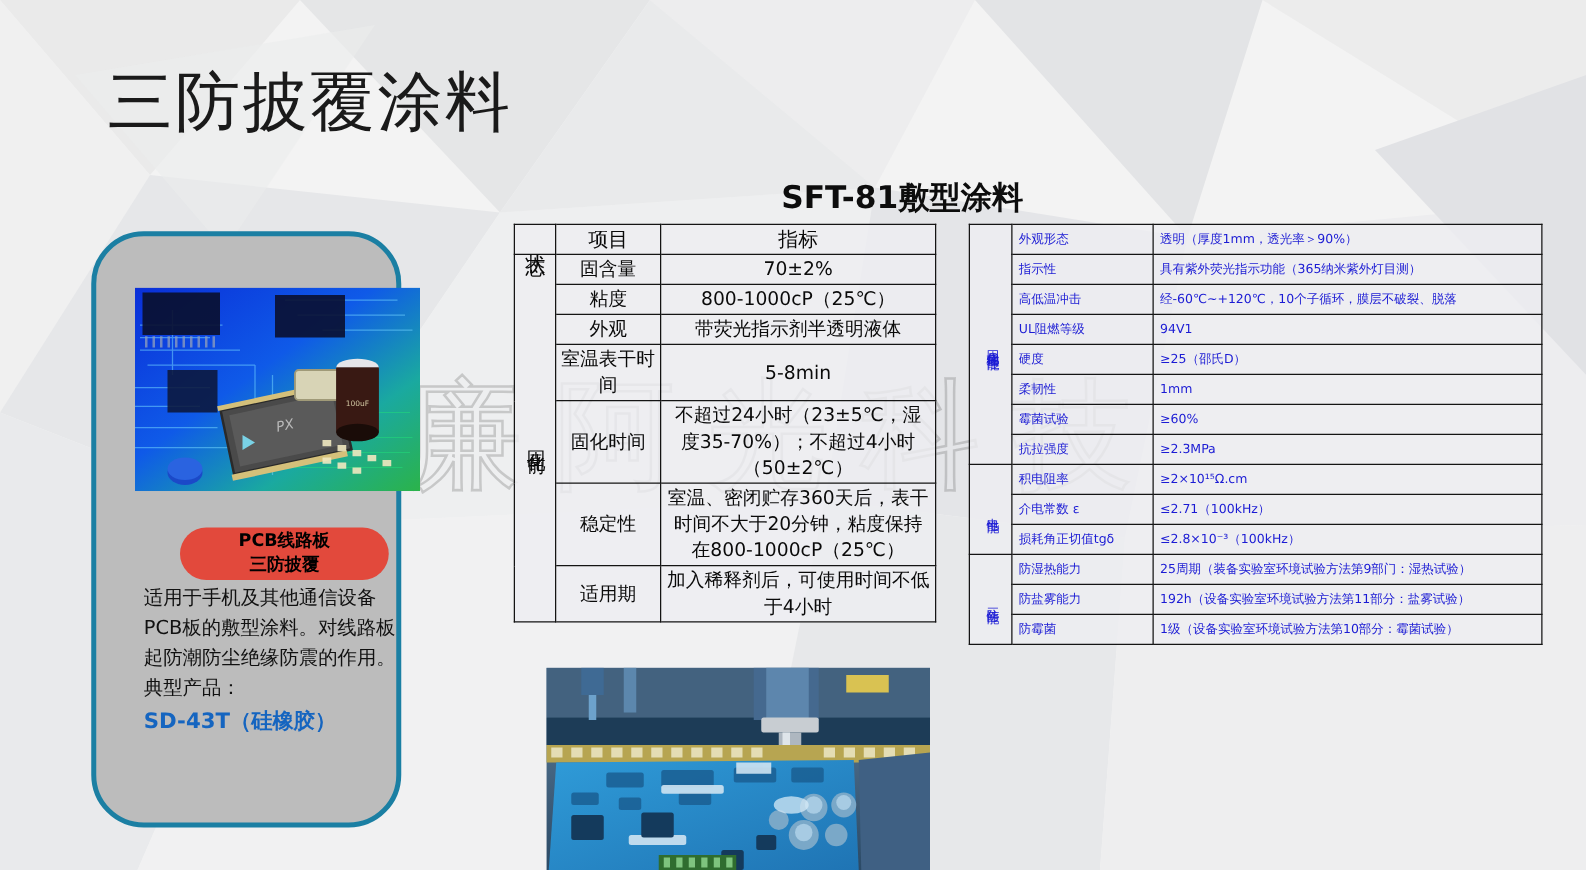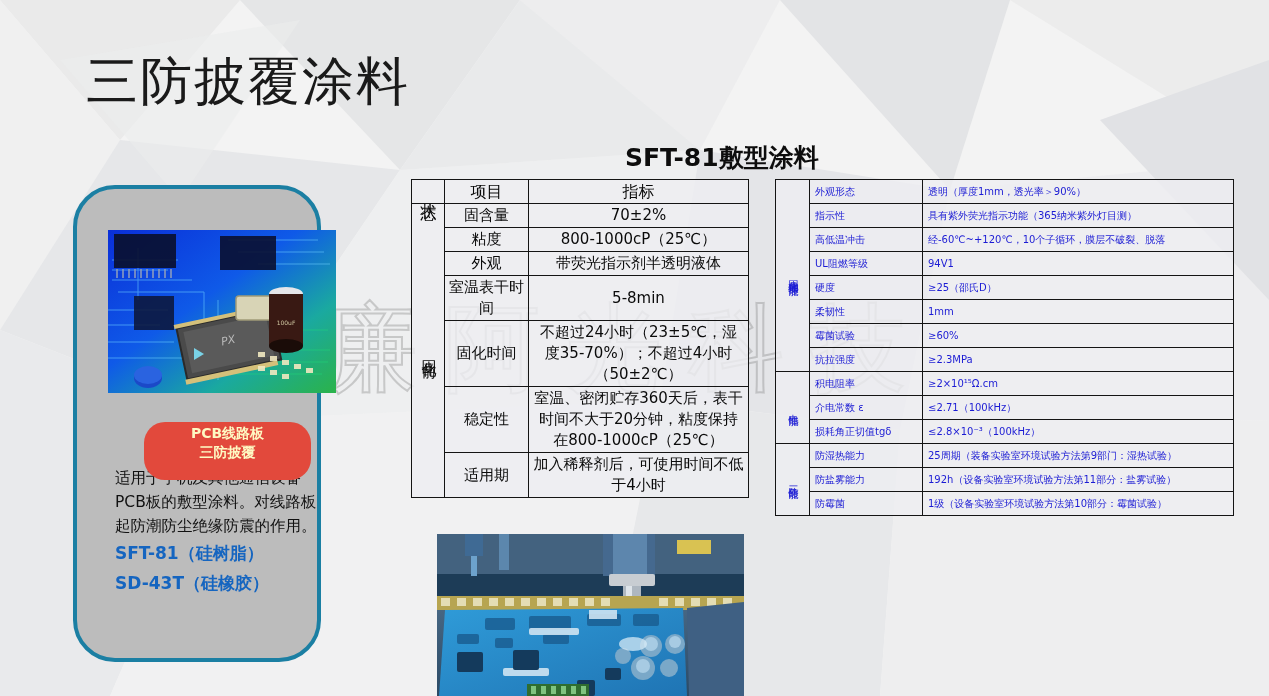--- a/index.html
+++ b/index.html
@@ -86,24 +86,24 @@
     height: 163px;
     overflow: hidden;
   }
   #pcb-photo-top svg { display: block; }
 
   #pcb-badge {
     position: absolute;
     left: 67px;
     top: 233px;
     width: 167px;
-    height: 58px;
+    height: 42px;
     background: #e2493c;
     border-radius: 21px;
-    color: #fef9c3;
+    color: #000000;
     font-family: "DejaVu Sans", sans-serif;
     font-size: 14px;
     font-weight: bold;
     line-height: 19px;
     text-align: center;
     padding-top: 2px;
     box-sizing: border-box;
     z-index: 5;
   }
 
@@ -298,21 +298,21 @@
     </svg>
   </div>
 
   <div id="pcb-badge">
     <div>PCB线路板</div>
     <div>三防披覆</div>
   </div>
 
   <div id="panel-desc">
     <div>适用于手机及其他通信设备PCB板的敷型涂料。对线路板起防潮防尘绝缘防震的作用。</div>
-    <div class="prod-line">SFT-81（硅树脂）</div>
+    <div>典型产品：</div>
     <div class="prod-line">SD-43T（硅橡胶）</div>
   </div>
 </div>
 
 <table class="spec" id="table-left">
   <colgroup>
       <col style="width:33px">
       <col style="width:84px">
       <col style="width:220px">
     </colgroup>

